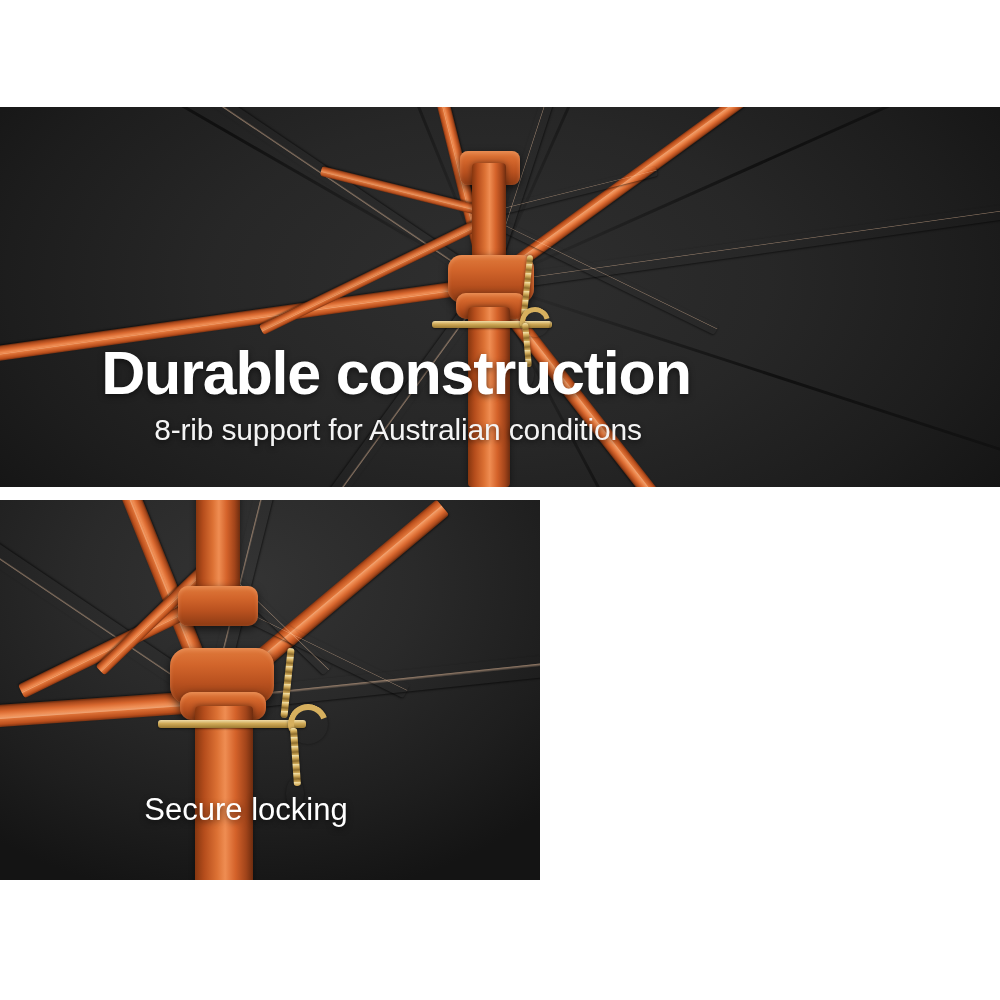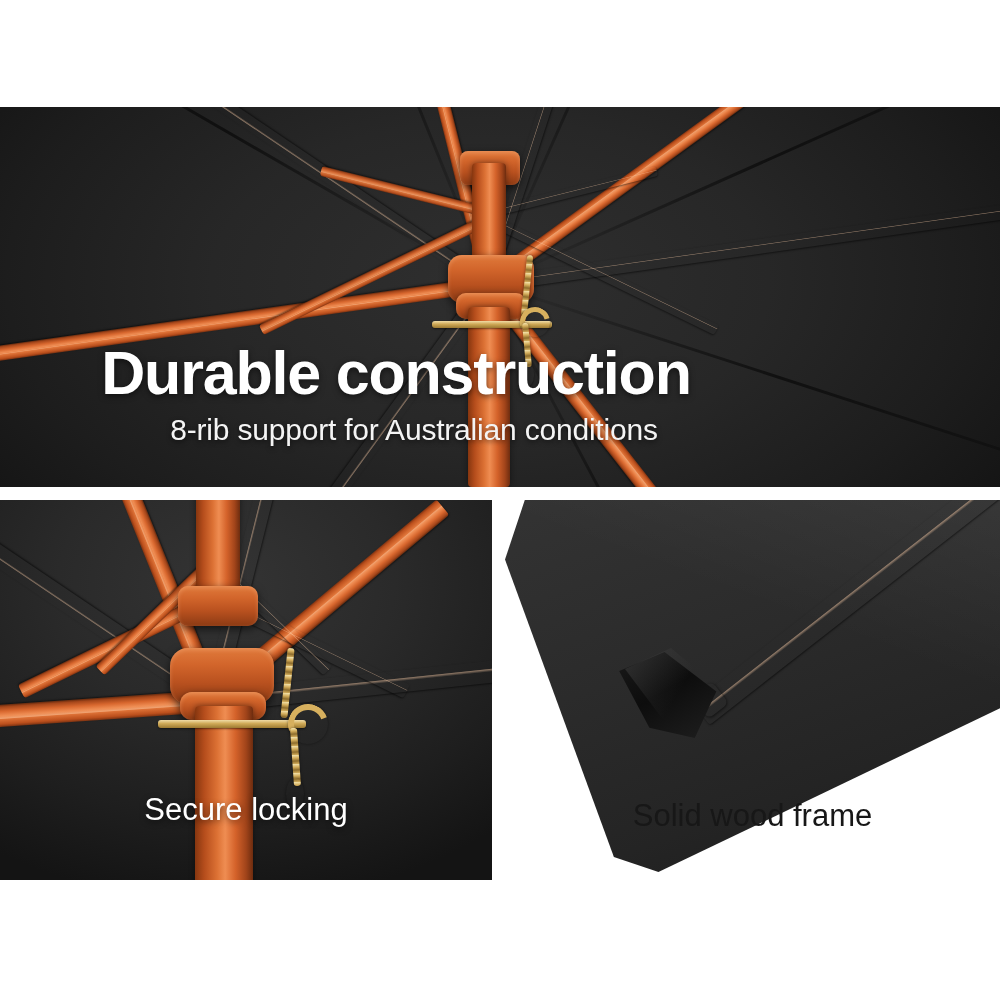--- a/index.html
+++ b/index.html
@@ -79,27 +79,27 @@
   }
 
   
   #hero-text{position:absolute;left:0;top:0;width:1000px;text-align:center;pointer-events:none;}
   #hero-title{
     position:absolute;left:0;top:236px;width:792px;
     font-size:61px;font-weight:bold;color:#ffffff;letter-spacing:-1.2px;
     line-height:1;text-shadow:0 2px 6px rgba(0,0,0,.55);
   }
   #hero-sub{
-    position:absolute;left:16px;top:308px;width:796px;
+    position:absolute;left:0;top:308px;width:796px;
     font-size:30px;font-weight:normal;color:#f4f4f4;letter-spacing:-.2px;
     line-height:1;text-shadow:0 2px 5px rgba(0,0,0,.55);
   }
 
   
-  #panel-bl{left:0;top:500px;width:492px;height:380px;}
+  #panel-bl{left:0;top:500px;width:492px;height:380px;padding-left:48px;}
   .canopy-bl{
     position:absolute;inset:0;
     background:radial-gradient(ellipse 420px 320px at 46% 22%,#343434 0%,#2a2a2a 40%,#1e1e1e 75%,#141414 100%);
   }
   .caption{
     position:absolute;font-size:31px;color:#ffffff;
     text-shadow:0 2px 6px rgba(0,0,0,.6);white-space:nowrap;
   }
   #caption-bl{left:0;width:492px;text-align:center;top:292px;}
 
@@ -212,29 +212,14 @@
     <div class="crossbar" style="left:158px;top:220px;width:148px;height:8px;"></div>
 
     <div class="chain" style="left:284px;top:148px;height:70px;width:7px;transform:rotate(6deg);"></div>
     <div class="hook" style="left:288px;top:204px;width:28px;height:28px;border-width:6px;transform:rotate(25deg);"></div>
     <div class="chain" style="left:292px;top:228px;height:58px;width:7px;transform:rotate(-4deg);"></div>
     <div class="tassel" style="left:286px;top:278px;width:18px;height:30px;"></div>
 
     <div class="caption" id="caption-bl">Secure locking</div>
   </div>
 
-  <div class="panel" id="panel-br">
-    <div class="canopy-br"></div>
-    <div class="canopy-br-shade"></div>
-
-    <div class="rib" style="left:196px;top:200px;width:430px;height:28px;transform:rotate(-38deg);transform-origin:0 50%;"></div>
-
-    <div style="position:absolute;left:192px;top:186px;width:26px;height:28px;border-radius:6px;
-                background:linear-gradient(140deg,#e5catch,#b8501e 0%,#e08148 55%,#7d330f 100%);
-                box-shadow:0 1px 3px rgba(0,0,0,.6);transform:rotate(-38deg);"></div>
-
-    <div class="corner-pocket"></div>
-    <div class="corner-fold"></div>
-
-    <div class="caption" id="caption-br">Solid wood frame</div>
-  </div>
 
 </div>
 
 </body></html>

